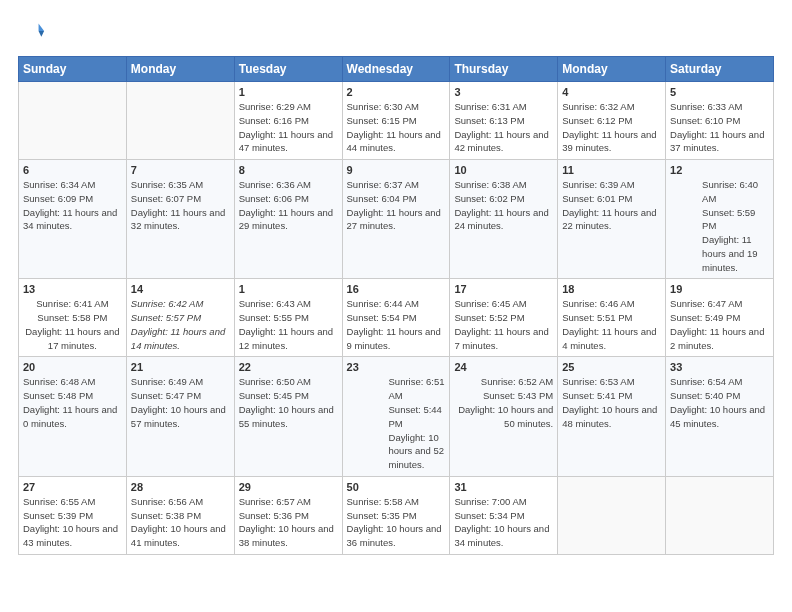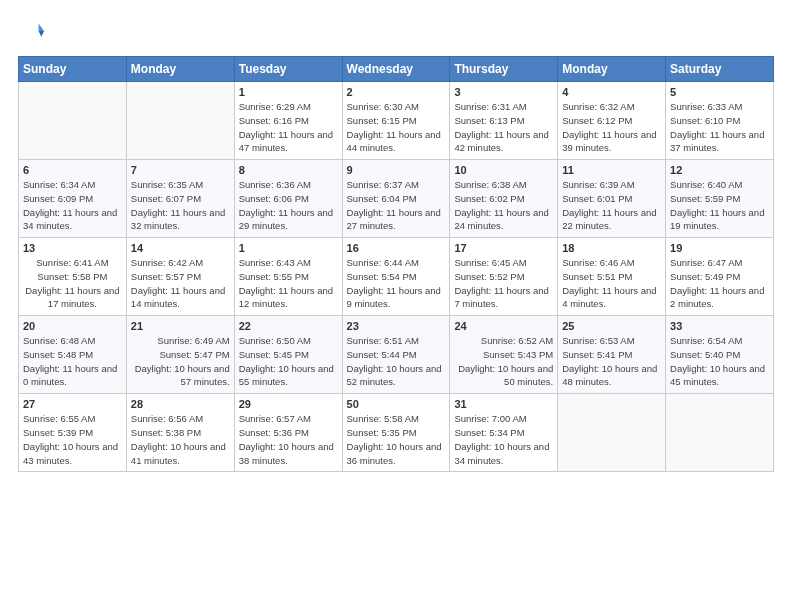--- a/index.html
+++ b/index.html
@@ -195,35 +195,35 @@
 Daylight: 11 hours and 24 minutes.</div>
           </td>
           <td>
             <span class="day-num">11</span>
             <div class="day-info" style="white-space: pre-line;">Sunrise: 6:39 AM
 Sunset: 6:01 PM
 Daylight: 11 hours and 22 minutes.</div>
           </td>
           <td>
             <span class="day-num">12</span>
-            <div class="day-info" style="white-space: pre-line;">Sunrise: 6:40 AM
+            <div class="day-info" style="white-space: pre-line; margin-left: 32px;">Sunrise: 6:40 AM
 Sunset: 5:59 PM
 Daylight: 11 hours and 19 minutes.</div>
           </td>
         </tr>
         <tr>
           <td>
             <span class="day-num">13</span>
             <div class="day-info" style="white-space: pre-line; text-align: center;">Sunrise: 6:41 AM
 Sunset: 5:58 PM
 Daylight: 11 hours and 17 minutes.</div>
           </td>
           <td>
             <span class="day-num">14</span>
-            <div class="day-info" style="white-space: pre-line;">Sunrise: 6:42 AM
+            <div class="day-info" style="white-space: pre-line; font-style: italic;">Sunrise: 6:42 AM
 Sunset: 5:57 PM
 Daylight: 11 hours and 14 minutes.</div>
           </td>
           <td>
             <span class="day-num">1</span>
             <div class="day-info" style="white-space: pre-line;">Sunrise: 6:43 AM
 Sunset: 5:55 PM
 Daylight: 11 hours and 12 minutes.</div>
           </td>
           <td>
@@ -253,33 +253,33 @@
         </tr>
         <tr>
           <td>
             <span class="day-num">20</span>
             <div class="day-info" style="white-space: pre-line;">Sunrise: 6:48 AM
 Sunset: 5:48 PM
 Daylight: 11 hours and 0 minutes.</div>
           </td>
           <td>
             <span class="day-num">21</span>
-            <div class="day-info" style="white-space: pre-line; text-align: right;">Sunrise: 6:49 AM
+            <div class="day-info" style="white-space: pre-line;">Sunrise: 6:49 AM
 Sunset: 5:47 PM
 Daylight: 10 hours and 57 minutes.</div>
           </td>
           <td>
             <span class="day-num">22</span>
             <div class="day-info" style="white-space: pre-line;">Sunrise: 6:50 AM
 Sunset: 5:45 PM
 Daylight: 10 hours and 55 minutes.</div>
           </td>
           <td>
             <span class="day-num">23</span>
-            <div class="day-info" style="white-space: pre-line;">Sunrise: 6:51 AM
+            <div class="day-info" style="white-space: pre-line; margin-left: 42px;">Sunrise: 6:51 AM
 Sunset: 5:44 PM
 Daylight: 10 hours and 52 minutes.</div>
           </td>
           <td>
             <span class="day-num">24</span>
             <div class="day-info" style="white-space: pre-line; text-align: right;">Sunrise: 6:52 AM
 Sunset: 5:43 PM
 Daylight: 10 hours and 50 minutes.</div>
           </td>
           <td>

